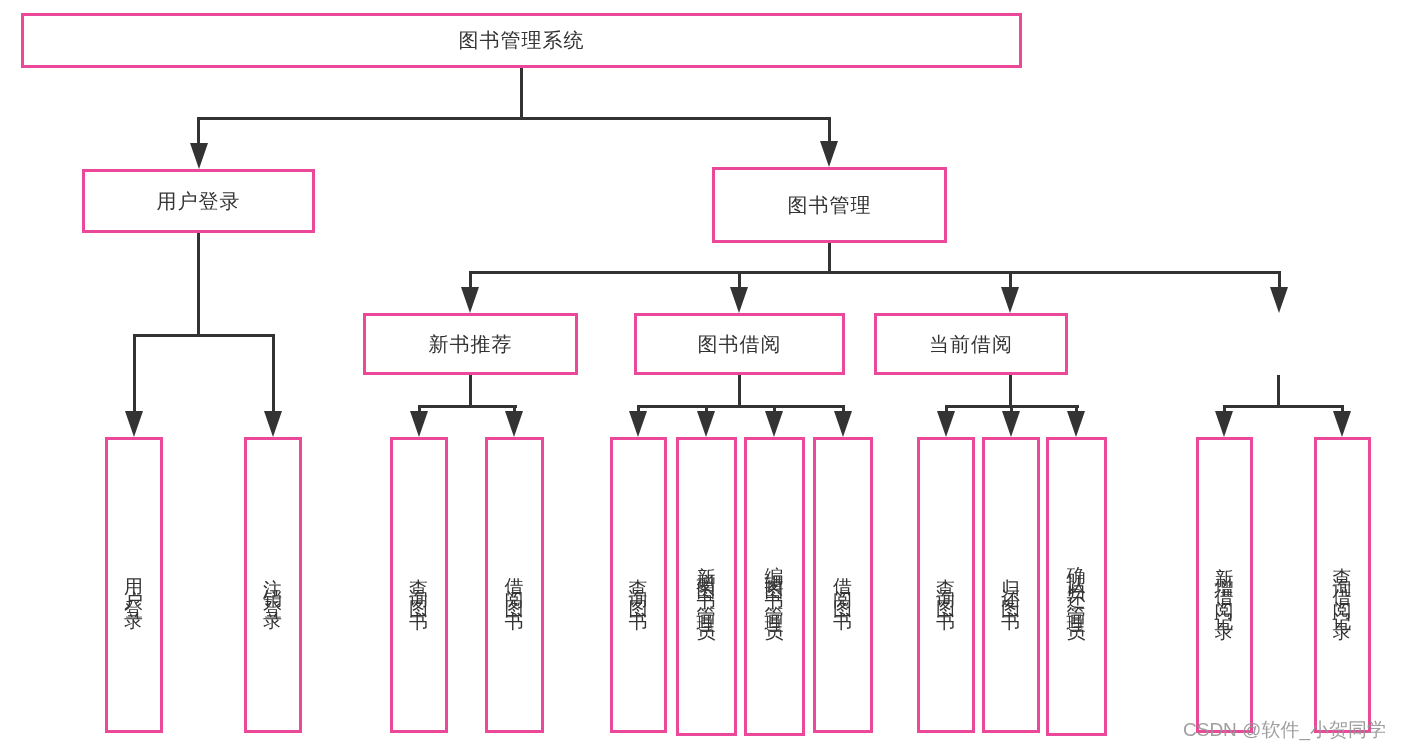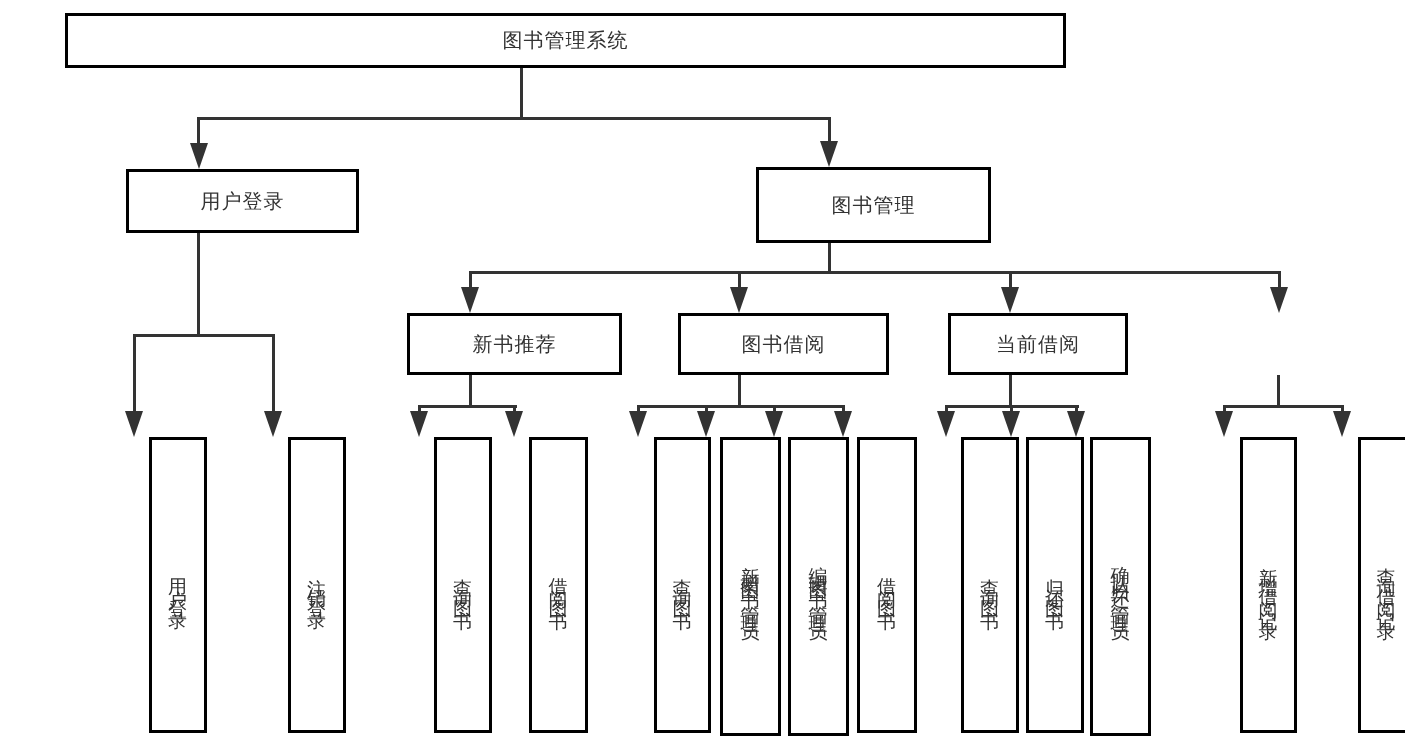--- a/index.html
+++ b/index.html
@@ -8,29 +8,28 @@
   .canvas {
     position: relative;
     width: 1405px;
     height: 747px;
     background: #ffffff;
     overflow: hidden;
   }
   .node {
     position: absolute;
     background: #ffffff;
-    border: 3px solid #000000;
+    border: 3px solid #ec4899;
     color: #333333;
     display: flex;
     align-items: center;
     justify-content: center;
     font-size: 20px;
     letter-spacing: 1px;
     z-index: 2;
-    margin-left: 44px;
   }
   .leaf {
     font-size: 19px;
   }
   .leaf .vtext {
     writing-mode: vertical-rl;
     letter-spacing: 11px;
     line-height: 1;
   }
   .hline, .vline {
@@ -73,21 +72,21 @@
   <div class="node" style="left:712px; top:167px; width:235px; height:76px;">
     <span>图书管理</span>
   </div>
 
   <div class="node" style="left:363px; top:313px; width:215px; height:62px;">
     <span>新书推荐</span>
   </div>
   <div class="node" style="left:634px; top:313px; width:211px; height:62px;">
     <span>图书借阅</span>
   </div>
-  <div class="node" style="left:904px; top:313px; width:180px; height:62px;">
+  <div class="node" style="left:874px; top:313px; width:194px; height:62px;">
     <span>当前借阅</span>
   </div>
 
   <div class="node leaf" style="left:105px; top:437px; width:58px; height:296px;">
     <span class="vtext">用户登录</span>
   </div>
   <div class="node leaf" style="left:244px; top:437px; width:58px; height:296px;">
     <span class="vtext">注销登录</span>
   </div>
 
@@ -180,14 +179,15 @@
   <div class="vline" style="left:1075px; top:405px; height:10px;"></div>
   <div class="arrow" style="left:1067px; top:411px;"></div>
 
   <div class="vline" style="left:1277px; top:375px; height:33px;"></div>
   <div class="hline" style="left:1223px; top:405px; width:121px;"></div>
   <div class="vline" style="left:1223px; top:405px; height:10px;"></div>
   <div class="arrow" style="left:1215px; top:411px;"></div>
   <div class="vline" style="left:1341px; top:405px; height:10px;"></div>
   <div class="arrow" style="left:1333px; top:411px;"></div>
 
+  <div class="watermark">CSDN @软件_小贺同学</div>
 
 </div>
 
 </body></html>

